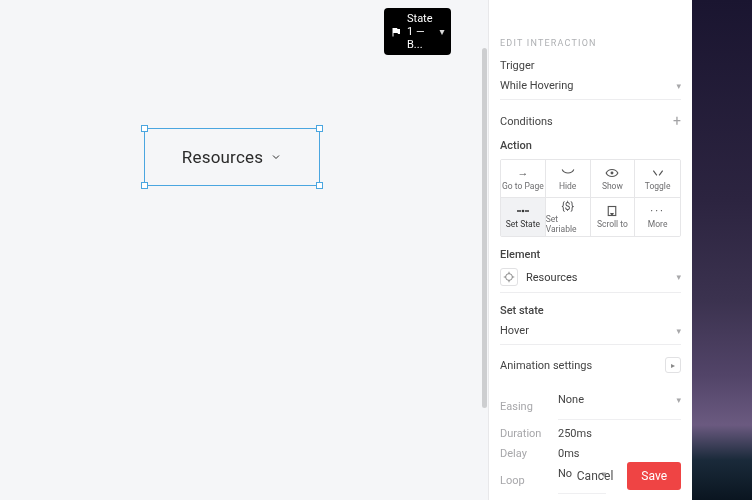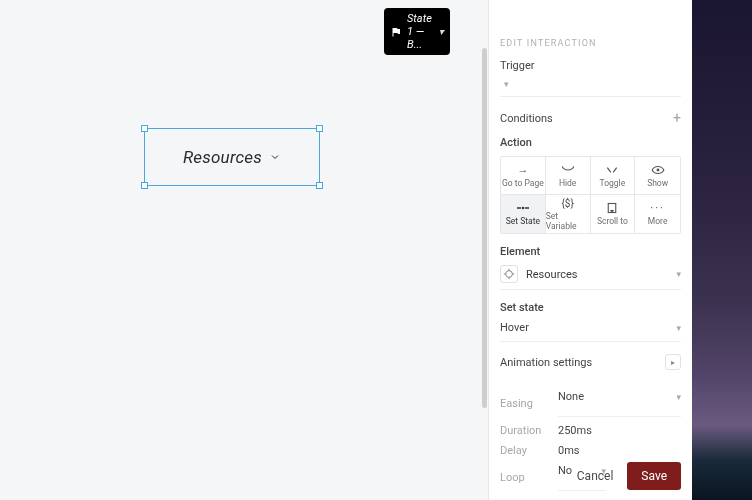--- a/index.html
+++ b/index.html
@@ -29,21 +29,20 @@
   width: 60px;
   height: 500px;
   background: linear-gradient(180deg, #1a1530 0%, #2c2440 40%, #3b324f 60%, #524468 75%, #6b5a80 85%, #1a2a3a 92%, #0a1520 100%);
 }
 .canvas {
   position: absolute;
   left: 0;
   top: 0;
   width: 427px;
   height: 500px;
-  font-style: italic;
 }
 .state-pill {
   position: absolute;
   left: 384px;
   top: 8px;
   background: #000;
   color: #fff;
   border-radius: 4px;
   display: flex;
   align-items: center;
@@ -270,21 +269,21 @@
   padding: 7px 14px;
   font-size: 12px;
   border-radius: 3px;
   cursor: pointer;
 }
 .btn-cancel {
   background: transparent;
   color: #4a4a4a;
 }
 .btn-save {
-  background: #7f1d1d;
+  background: #ef4444;
   color: #fff;
 }
 svg { display: block; }
 </style>
 </head>
 <body>
 <div class="root">
   <div class="app">
 
     <div class="canvas">
@@ -314,20 +313,21 @@
           </span>
         </span>
       </div>
     </div>
 
     <div class="panel">
       <div class="panel-header">EDIT INTERACTION</div>
 
       <div class="section-label">Trigger</div>
       <div class="field-row">
+        <span class="value">While Hovering</span>
         <span class="chev-small">▾</span>
       </div>
 
       <div class="cond-row">
         <span class="section-label" style="margin:0">Conditions</span>
         <span class="plus">+</span>
       </div>
 
       <div class="section-label welled">Action</div>
 
@@ -336,37 +336,37 @@
           <span class="aicon">→</span>
           <span>Go to Page</span>
         </div>
         <div class="action-tile">
           <span class="aicon">
             <svg width="14" height="10" viewBox="0 0 24 16">
                 <path fill="none" stroke="#555" stroke-width="2" d="M2 2c4 8 16 8 20 0"></path>
               </svg>
           </span>
           <span>Hide</span>
-        </div>
-        <div class="action-tile">
-          <span class="aicon">
-            <svg width="14" height="10" viewBox="0 0 24 16">
-                <path fill="none" stroke="#555" stroke-width="2" d="M4 4l6 8M20 4l-6 8"></path>
-              </svg>
-          </span>
-          <span>Toggle</span>
         </div>
         <div class="action-tile">
           <span class="aicon">
             <svg width="14" height="10" viewBox="0 0 24 16">
                 <path fill="none" stroke="#555" stroke-width="2" d="M2 8c4-8 16-8 20 0c-4 8-16 8-20 0z"></path>
                 <circle cx="12" cy="8" r="2.5" fill="#555"></circle>
               </svg>
           </span>
           <span>Show</span>
+        </div>
+        <div class="action-tile">
+          <span class="aicon">
+            <svg width="14" height="10" viewBox="0 0 24 16">
+                <path fill="none" stroke="#555" stroke-width="2" d="M4 4l6 8M20 4l-6 8"></path>
+              </svg>
+          </span>
+          <span>Toggle</span>
         </div>
         <div class="action-tile active">
           <span class="aicon">
             <svg width="16" height="10" viewBox="0 0 24 14">
                 <path fill="none" stroke="#333" stroke-width="2" d="M3 7h6M15 7h6"></path>
                 <circle cx="12" cy="7" r="2" fill="#333"></circle>
               </svg>
           </span>
           <span>Set State</span>
         </div>

